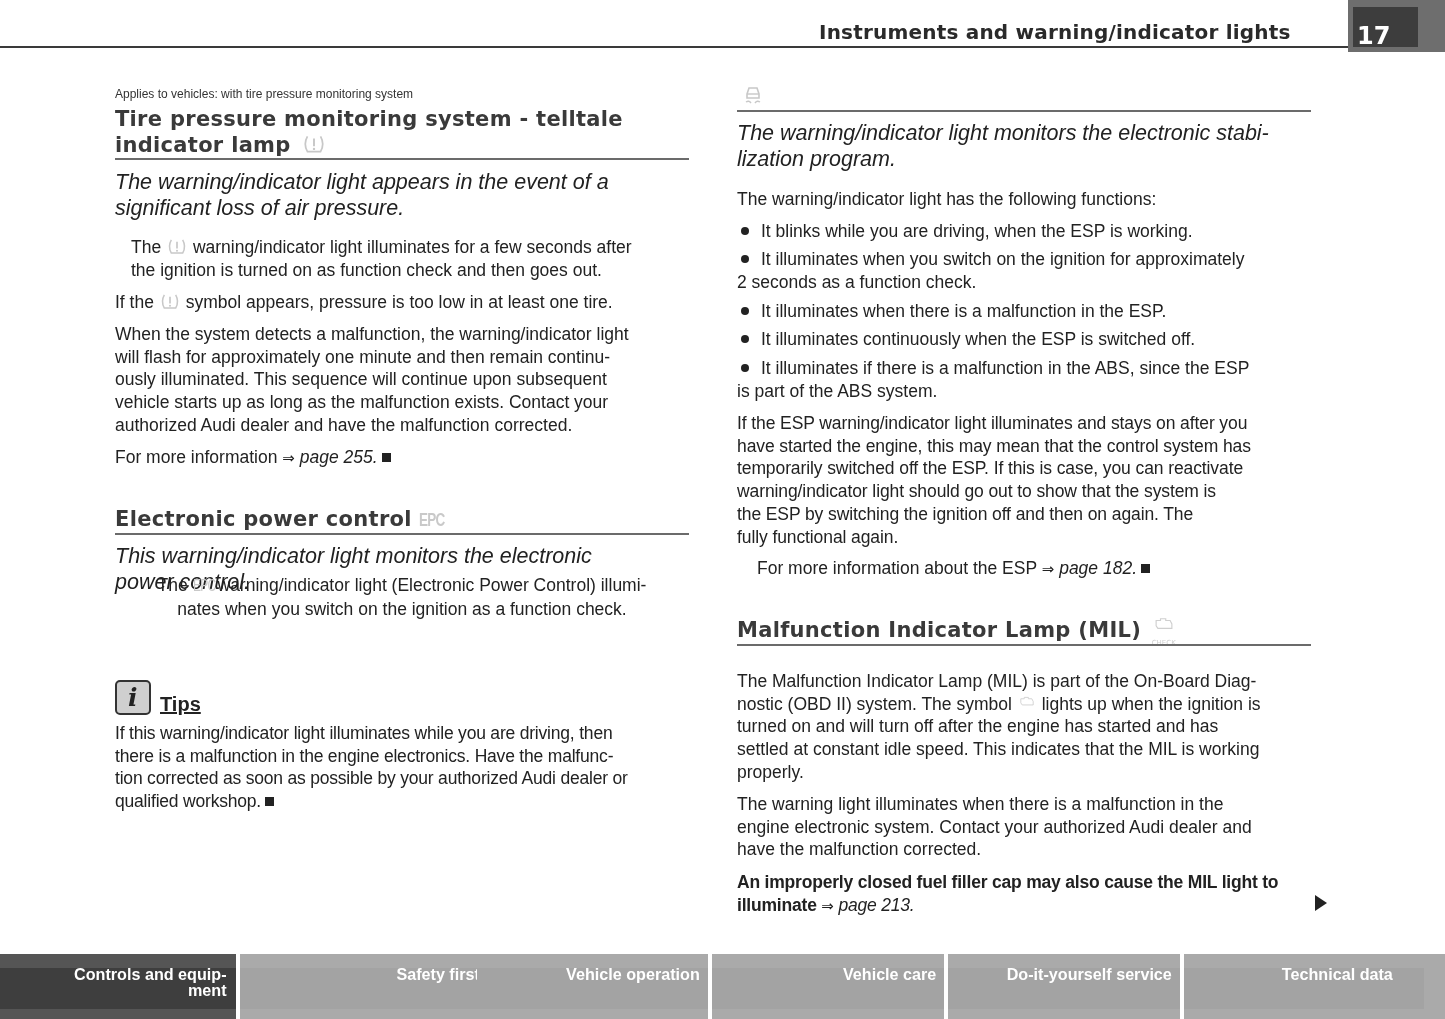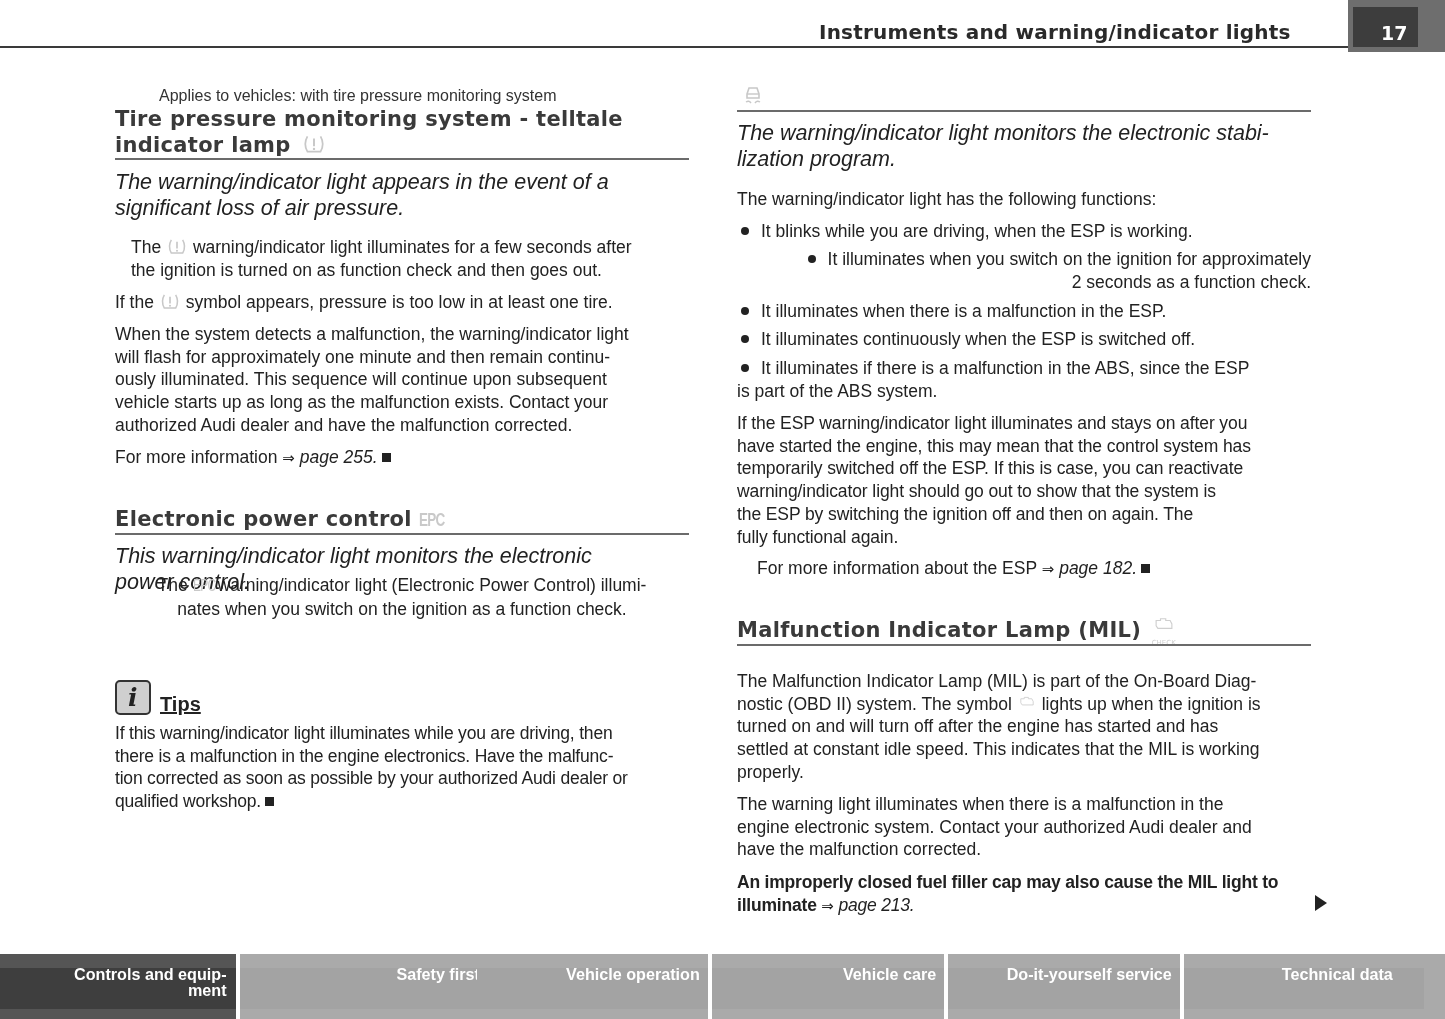--- a/index.html
+++ b/index.html
@@ -4,23 +4,23 @@
 <style>
   * { box-sizing: border-box; margin: 0; padding: 0; }
   html, body { width: 1445px; height: 1019px; background: #ffffff; overflow: hidden; }
   body { position: relative; font-family: "Liberation Sans", "DejaVu Sans", sans-serif; color: #1f1f1f; }
 
   
   .header-rule { position: absolute; left: 0; top: 46px; width: 1348px; height: 2px; background: #3a3a3a; }
   .header-title { position: absolute; left: 819px; top: 20px; font-family: "DejaVu Sans", sans-serif; font-weight: bold; font-size: 20px; color: #2a2a2a; letter-spacing: 0.2px; }
   .page-tab-outer { position: absolute; left: 1348px; top: 0; width: 97px; height: 52px; background: #6e6e6e; }
   .page-tab-inner { position: absolute; left: 1353px; top: 7px; width: 65px; height: 40px; background: #3d3d3d; }
-  .page-number { position: absolute; left: 1357px; top: 22px; font-family: "DejaVu Sans", sans-serif; font-weight: bold; font-size: 19px; color: #ffffff; margin-left: 24px; }
-
-  .applies { position: absolute; font-size: 16px; color: #333; margin-left: 44px; }
+  .page-number { position: absolute; left: 1357px; top: 22px; font-family: "DejaVu Sans", sans-serif; font-weight: bold; font-size: 24px; color: #ffffff; }
+
+  .applies { position: absolute; font-size: 12px; color: #333; }
   .h2 { position: absolute; font-family: "DejaVu Sans", sans-serif; font-weight: bold; font-size: 21px; color: #3a3a3a; line-height: 26px; letter-spacing: 0.3px; }
   .h2-rule { position: absolute; height: 2px; background: #6b6b6b; width: 574px; }
   .lead { position: absolute; font-style: italic; font-size: 21.5px; line-height: 26px; color: #222; width: 574px; }
   .p { position: absolute; font-size: 17.5px; line-height: 22.7px; color: #222; width: 574px; }
   .p i { font-style: italic; }
   .endmark { display: inline-block; width: 9px; height: 9px; background: #222; margin-left: 4px; vertical-align: 1px; }
   .arrow { font-family: "DejaVu Sans", sans-serif; font-size: 15px; }
   .bold { font-weight: bold; }
   .sym-tpms { display: inline-block; width: 22px; height: 18px; vertical-align: -3px; }
   .sym-epc { display: inline-block; font-family: "Liberation Sans Narrow", "Liberation Sans", sans-serif; color: #c9c9c9; font-size: 18px; letter-spacing: -1px; transform: scaleX(0.75); transform-origin: left; width: 24px; }
@@ -150,21 +150,21 @@
   <div class="lead" style="left:737px; top:120px;">
     <div>The warning/indicator light monitors the electronic stabi-</div>
     <div>lization program.</div>
   </div>
 
   <div class="p" style="left:737px; top:188px;">The warning/indicator light has the following functions:</div>
 
   <div class="bullet-row" style="left:737px; top:220px;">
     <div><span class="bullet-dot"></span><span>It blinks while you are driving, when the ESP is working.</span></div>
   </div>
-  <div class="bullet-row" style="left:737px; top:248px;text-align:right;">
+  <div class="bullet-row" style="left:737px; top:248px;">
     <div><span class="bullet-dot"></span><span>It illuminates when you switch on the ignition for approximately</span></div>
     <div>2 seconds as a function check.</div>
   </div>
   <div class="bullet-row" style="left:737px; top:300px;">
     <div><span class="bullet-dot"></span><span>It illuminates when there is a malfunction in the ESP.</span></div>
   </div>
   <div class="bullet-row" style="left:737px; top:328px;">
     <div><span class="bullet-dot"></span><span>It illuminates continuously when the ESP is switched off.</span></div>
   </div>
   <div class="bullet-row" style="left:737px; top:357px;">

